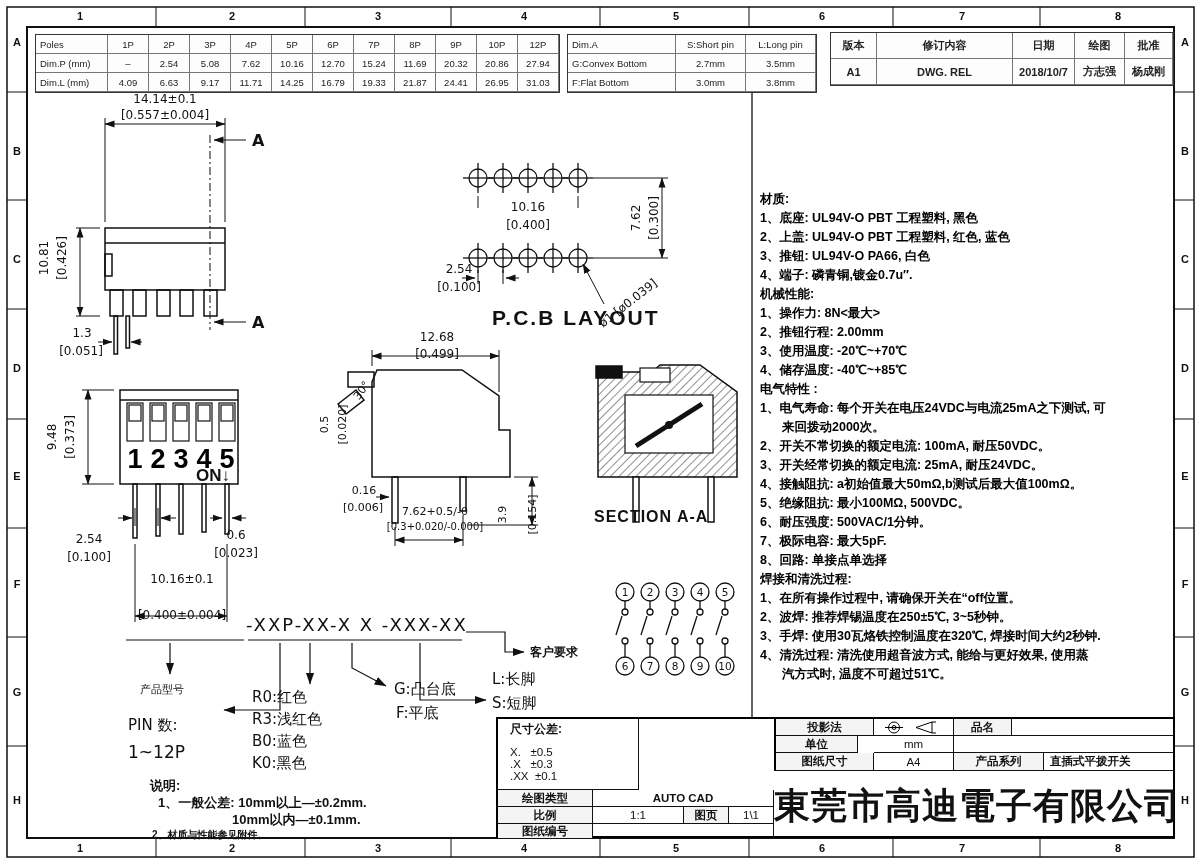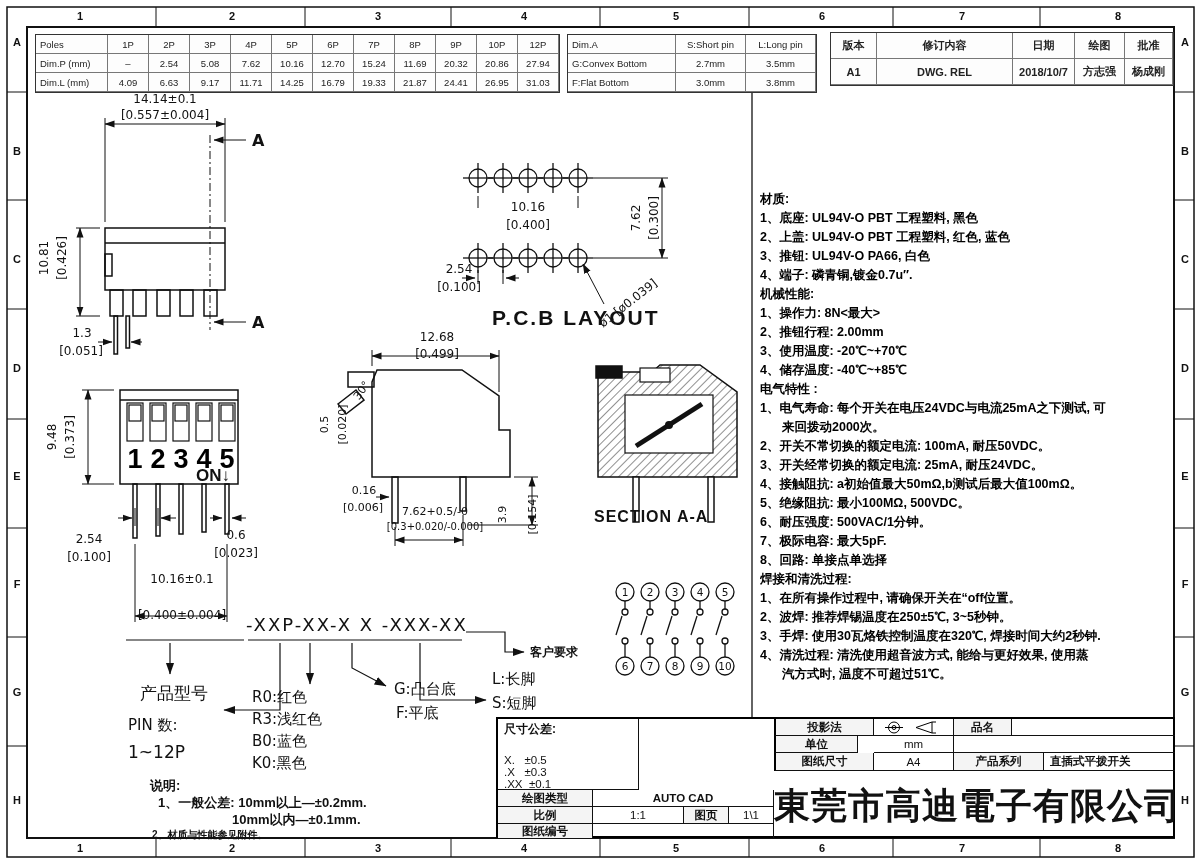--- a/index.html
+++ b/index.html
@@ -428,21 +428,21 @@
 <div class="t c" style="left:332px;top:501px;width:62px;font-size:11px">[0.006]</div>
 <div class="t c" style="left:392px;top:505px;width:86px;font-size:11px">7.62+0.5/-0</div>
 <div class="t c" style="left:376px;top:521px;width:118px;font-size:10px">[0.3+0.020/-0.000]</div>
 <div class="t c rot" style="left:482px;top:508px;width:40px;font-size:11px">3.9</div>
 <div class="t c rot" style="left:488px;top:508px;width:60px;font-size:11px;margin-left:14px">[0.154]</div>
 
 <div class="t" style="left:594px;top:508px;font-size:16px;font-weight:bold;letter-spacing:1px;font-family:'Liberation Sans',sans-serif">SECTION A-A</div>
 
 <div class="t" style="left:246px;top:614px;font-size:18px;letter-spacing:2px;font-family:'DejaVu Sans',sans-serif">-XXP-XX-X X -XXX-XX</div>
 <div class="t cjk" style="left:530px;top:644px;font-size:12px">客户要求</div>
-<div class="t cjk" style="left:140px;top:682px;font-size:17px;font-weight:normal">产品型号</div>
+<div class="t cjk" style="left:140px;top:682px;font-size:11px;font-weight:normal">产品型号</div>
 <div class="t" style="left:128px;top:716px;font-size:15px">PIN 数:</div>
 <div class="t" style="left:128px;top:742px;font-size:17px">1~12P</div>
 <div class="t" style="left:252px;top:688px;font-size:15px">R0:红色</div>
 <div class="t" style="left:252px;top:710px;font-size:15px">R3:浅红色</div>
 <div class="t" style="left:252px;top:732px;font-size:15px">B0:蓝色</div>
 <div class="t" style="left:252px;top:754px;font-size:15px">K0:黑色</div>
 <div class="t" style="left:394px;top:680px;font-size:15px">G:凸台底</div>
 <div class="t" style="left:396px;top:704px;font-size:15px">F:平底</div>
 <div class="t" style="left:492px;top:670px;font-size:15px">L:长脚</div>
 <div class="t" style="left:492px;top:694px;font-size:15px">S:短脚</div>
@@ -475,23 +475,23 @@
   <div>焊接和清洗过程:</div>
   <div>1、在所有操作过程中, 请确保开关在“off位置。</div>
   <div>2、波焊: 推荐焊锡温度在250±5℃, 3~5秒钟。</div>
   <div>3、手焊: 使用30瓦烙铁控制温度在320℃, 焊接时间大约2秒钟.</div>
   <div>4、清洗过程: 清洗使用超音波方式, 能给与更好效果, 使用蒸</div>
   <div class="cont">汽方式时, 温度不可超过51℃。</div>
 </div>
 
 <div style="position:absolute;left:496px;top:717px;width:679px;height:121px;border:2px solid #000;box-sizing:border-box;background:#fff">
 
-  <div class="tb" style="left:0;top:0;width:141px;height:71px;position:absolute;align-items:flex-start;flex-direction:column;padding:2px 6px;box-sizing:border-box">
+  <div class="tb" style="left:0;top:0;width:141px;height:71px;position:absolute;align-items:flex-start;flex-direction:column;padding:2px 12px;box-sizing:border-box">
     <span class="cjk" style="font-size:12px">尺寸公差:</span>
-    <span style="margin-top:16px"><span>X.</span>&nbsp;&nbsp;&nbsp;<span>±0.5</span></span>
+    <span style="margin-top:8px"><span>X.</span>&nbsp;&nbsp;&nbsp;<span>±0.5</span></span>
     <span><span>.X</span>&nbsp;&nbsp;&nbsp;<span>±0.3</span></span>
     <span><span>.XX</span>&nbsp;&nbsp;<span>±0.1</span></span>
   </div>
 
   <div class="tb lab" style="left:0;top:71px;width:95px;height:17px;position:absolute">绘图类型</div>
   <div class="tb val" style="left:95px;top:71px;width:181px;height:17px;position:absolute;font-weight:bold">AUTO CAD</div>
   <div class="tb lab" style="left:0;top:88px;width:95px;height:17px;position:absolute">比例</div>
   <div class="tb val" style="left:95px;top:88px;width:91px;height:17px;position:absolute">1:1</div>
   <div class="tb lab" style="left:186px;top:88px;width:45px;height:17px;position:absolute">图页</div>
   <div class="tb val" style="left:231px;top:88px;width:45px;height:17px;position:absolute">1\1</div>

